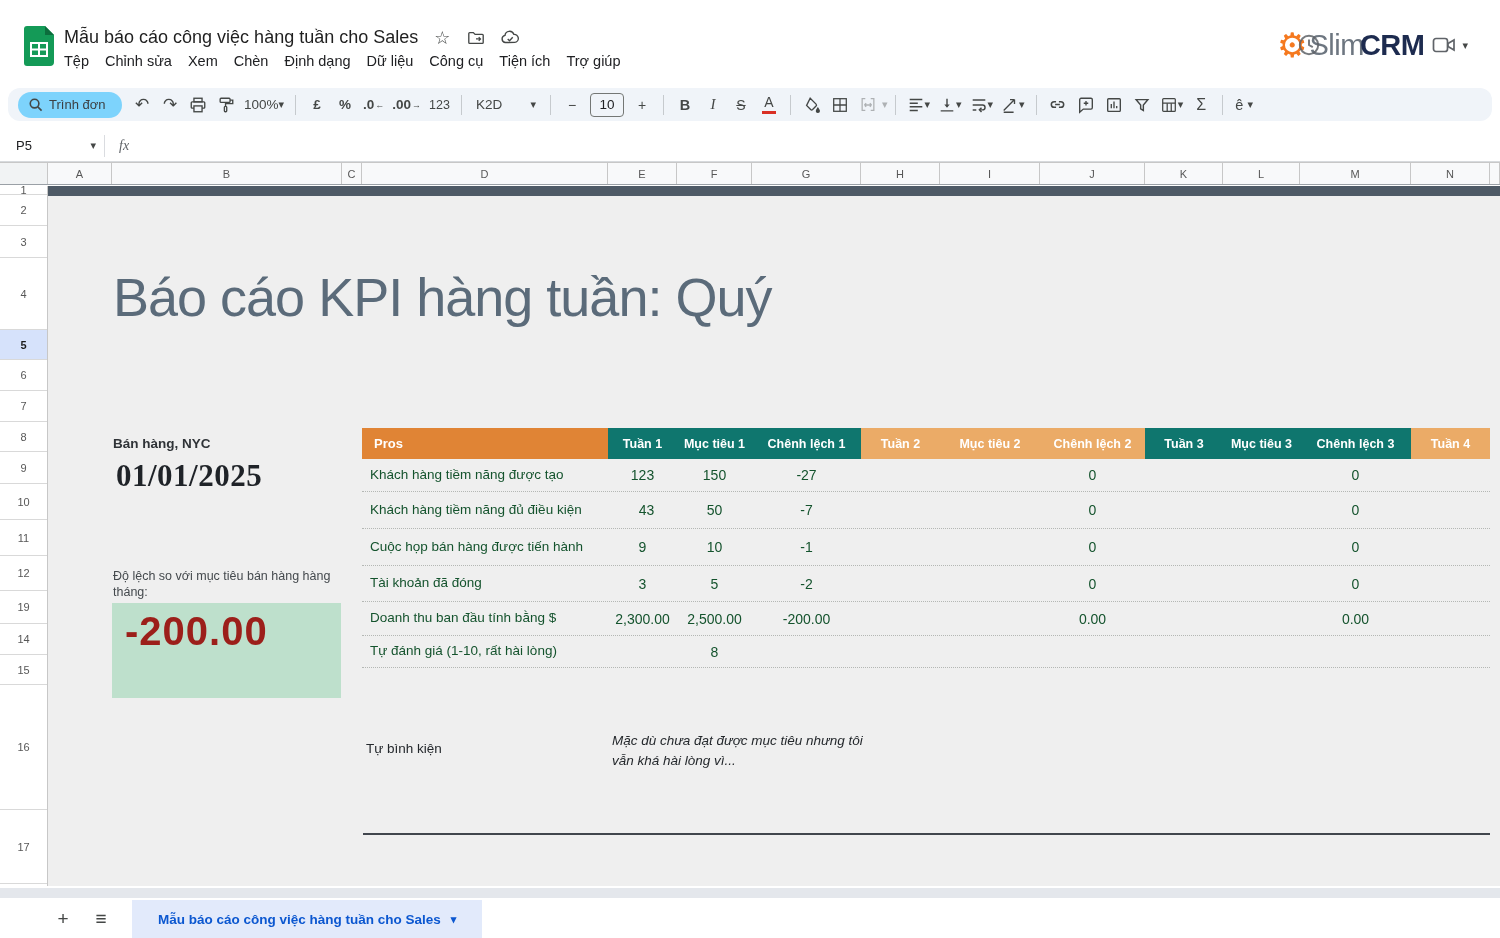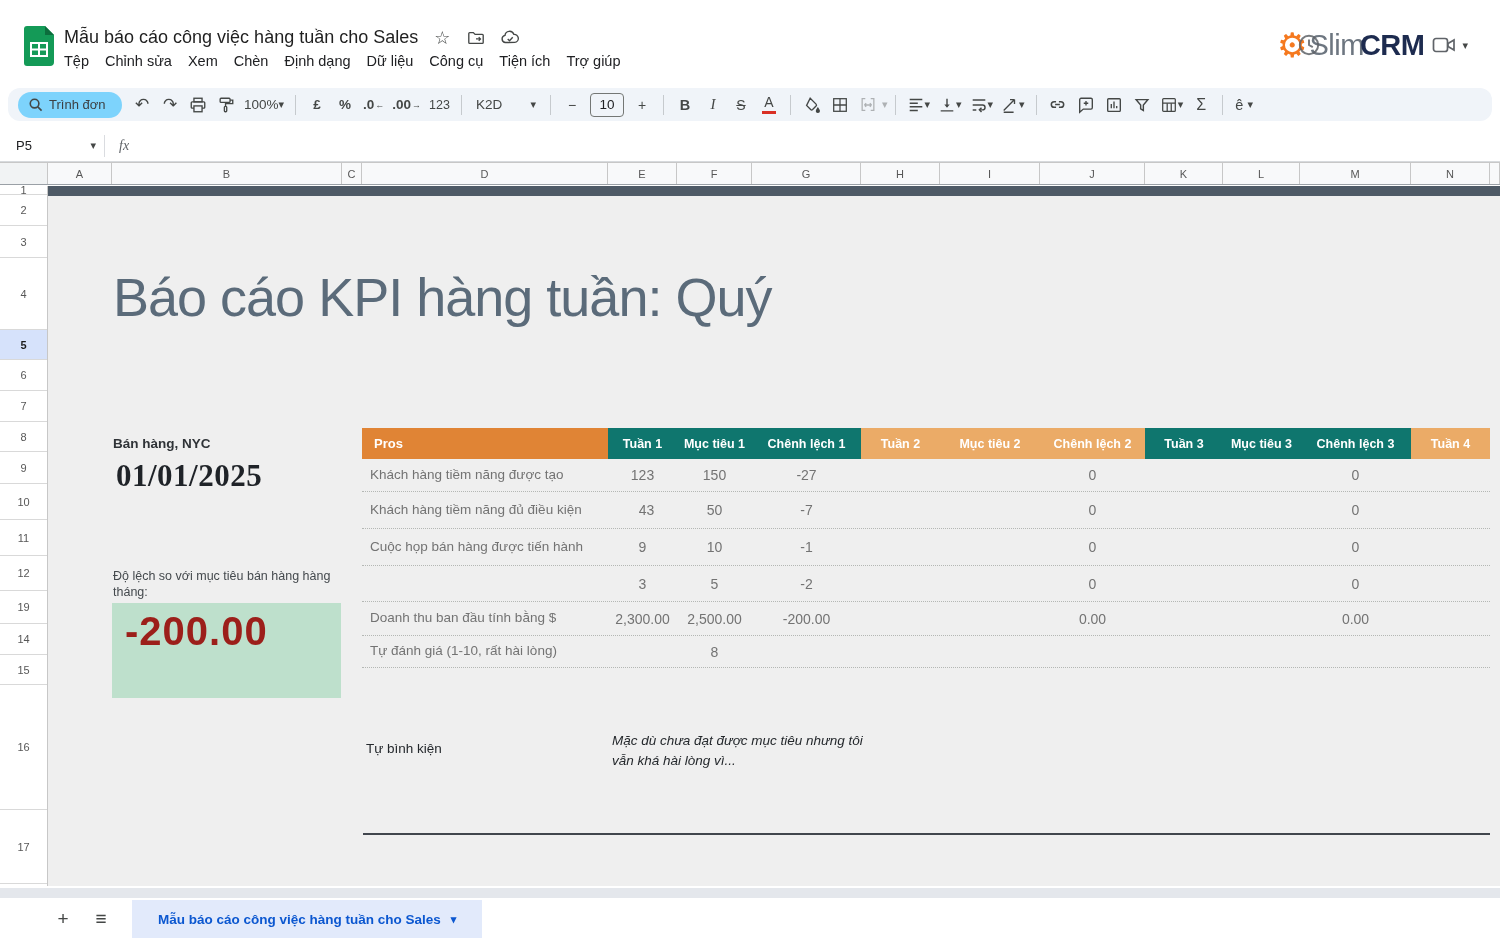--- a/index.html
+++ b/index.html
@@ -67,21 +67,21 @@
   .green-box span { position:absolute; left:13px; top:6px; font-size:40px; font-weight:bold; color:#9c1f1a; letter-spacing:1px; }
   .comment-label { position:absolute; left:318px; top:555px; font-size:13.5px; color:#24282c; }
   .comment-text { position:absolute; left:564px; top:545px; font-size:13.5px; font-style:italic; color:#24282c; line-height:1.45; width:260px; }
   .bottom-rule { position:absolute; left:315px; top:647px; width:1127px; height:2px; background:#41464d; }
 
   .thcell { position:absolute; height:31px; display:flex; align-items:center; justify-content:center; color:#fff; font-size:12.5px; font-weight:bold; white-space:nowrap; }
   .thcell.orange { background:#e08435; justify-content:flex-start; padding-left:12px; font-size:13px; }
   .thcell.dark { background:#0f766e; }
   .thcell.light { background:#ebab67; }
   .trow { position:absolute; left:314px; width:1128px; border-bottom:1px dotted #b4b7b4; }
-  .tcell { position:absolute; top:0; height:100%; display:flex; align-items:center; justify-content:center; font-size:14px; color:#737373; }
+  .tcell { position:absolute; top:0; height:100%; display:flex; align-items:center; justify-content:center; font-size:14px; color:#14532d; }
   .tcell.lbl { justify-content:flex-start; padding-left:8px; font-size:13.5px; line-height:1.25; }
 
   
   .scroll-strip { position:absolute; left:0; top:888px; width:1500px; height:10px; background:#e4e7ec; }
   .tabbar { position:absolute; left:0; top:900px; width:1500px; height:38px; background:#fff; display:flex; align-items:center; }
   .tab-ic { width:38px; display:flex; align-items:center; justify-content:center; font-size:19px; color:#444746; }
   .tab-ic.plus { margin-left:44px; }
   .sheet-tab { height:38px; margin-left:12px; padding:0 26px; background:#e2eafb; display:flex; align-items:center; gap:10px; font-size:13.5px; font-weight:bold; color:#0b57d0; }
 </style>
 </head>
@@ -385,20 +385,21 @@
     </div>
     <div class="trow" style="top: 343px; height: 37px;">
       <div class="tcell lbl" style="left: 0px; width: 246px;">Cuộc họp bán hàng được tiến hành</div>
       <div class="tcell" style="left: 246px; width: 69px;">9</div>
       <div class="tcell" style="left: 315px; width: 75px;">10</div>
       <div class="tcell" style="left: 390px; width: 109px;">-1</div>
       <div class="tcell" style="left: 678px; width: 105px;">0</div>
       <div class="tcell" style="left: 938px; width: 111px;">0</div>
     </div>
     <div class="trow" style="top: 380px; height: 36px;">
+      <div class="tcell lbl" style="left: 0px; width: 246px;">Tài khoản đã đóng</div>
       <div class="tcell" style="left: 246px; width: 69px;">3</div>
       <div class="tcell" style="left: 315px; width: 75px;">5</div>
       <div class="tcell" style="left: 390px; width: 109px;">-2</div>
       <div class="tcell" style="left: 678px; width: 105px;">0</div>
       <div class="tcell" style="left: 938px; width: 111px;">0</div>
     </div>
     <div class="trow" style="top: 416px; height: 34px;">
       <div class="tcell lbl" style="left: 0px; width: 246px;">Doanh thu ban đầu tính bằng $</div>
       <div class="tcell" style="left: 246px; width: 69px;">2,300.00</div>
       <div class="tcell" style="left: 315px; width: 75px;">2,500.00</div>

